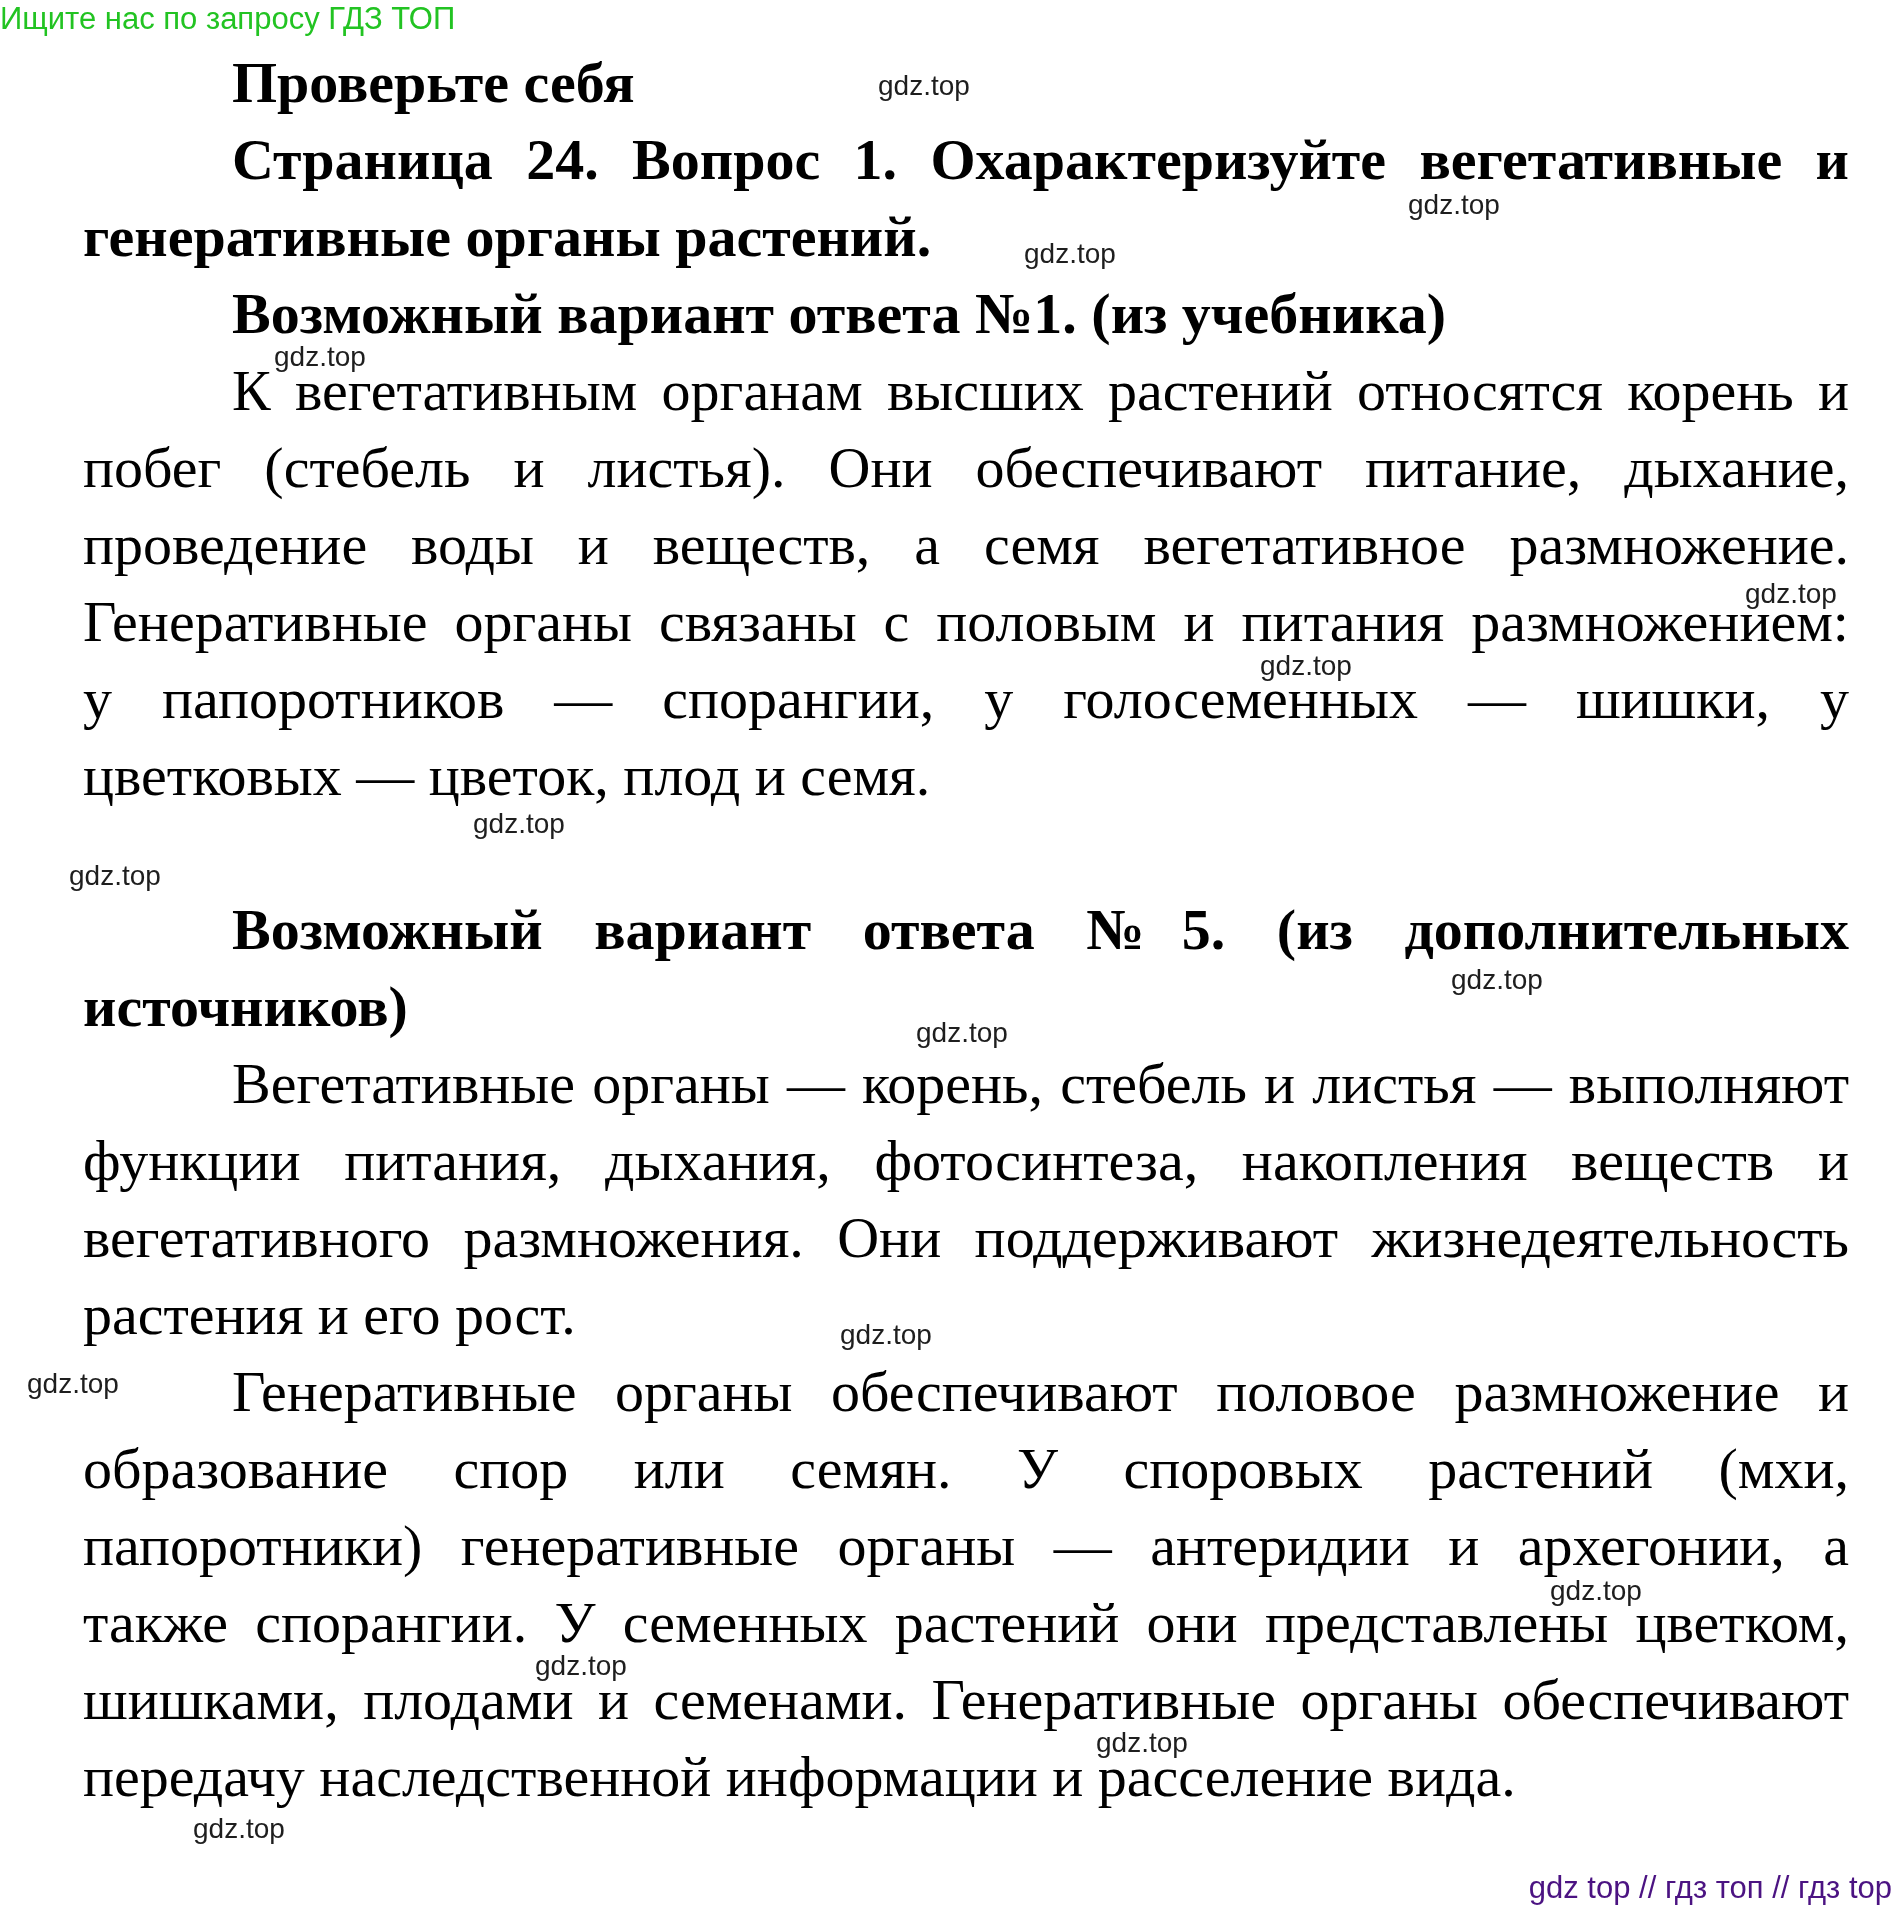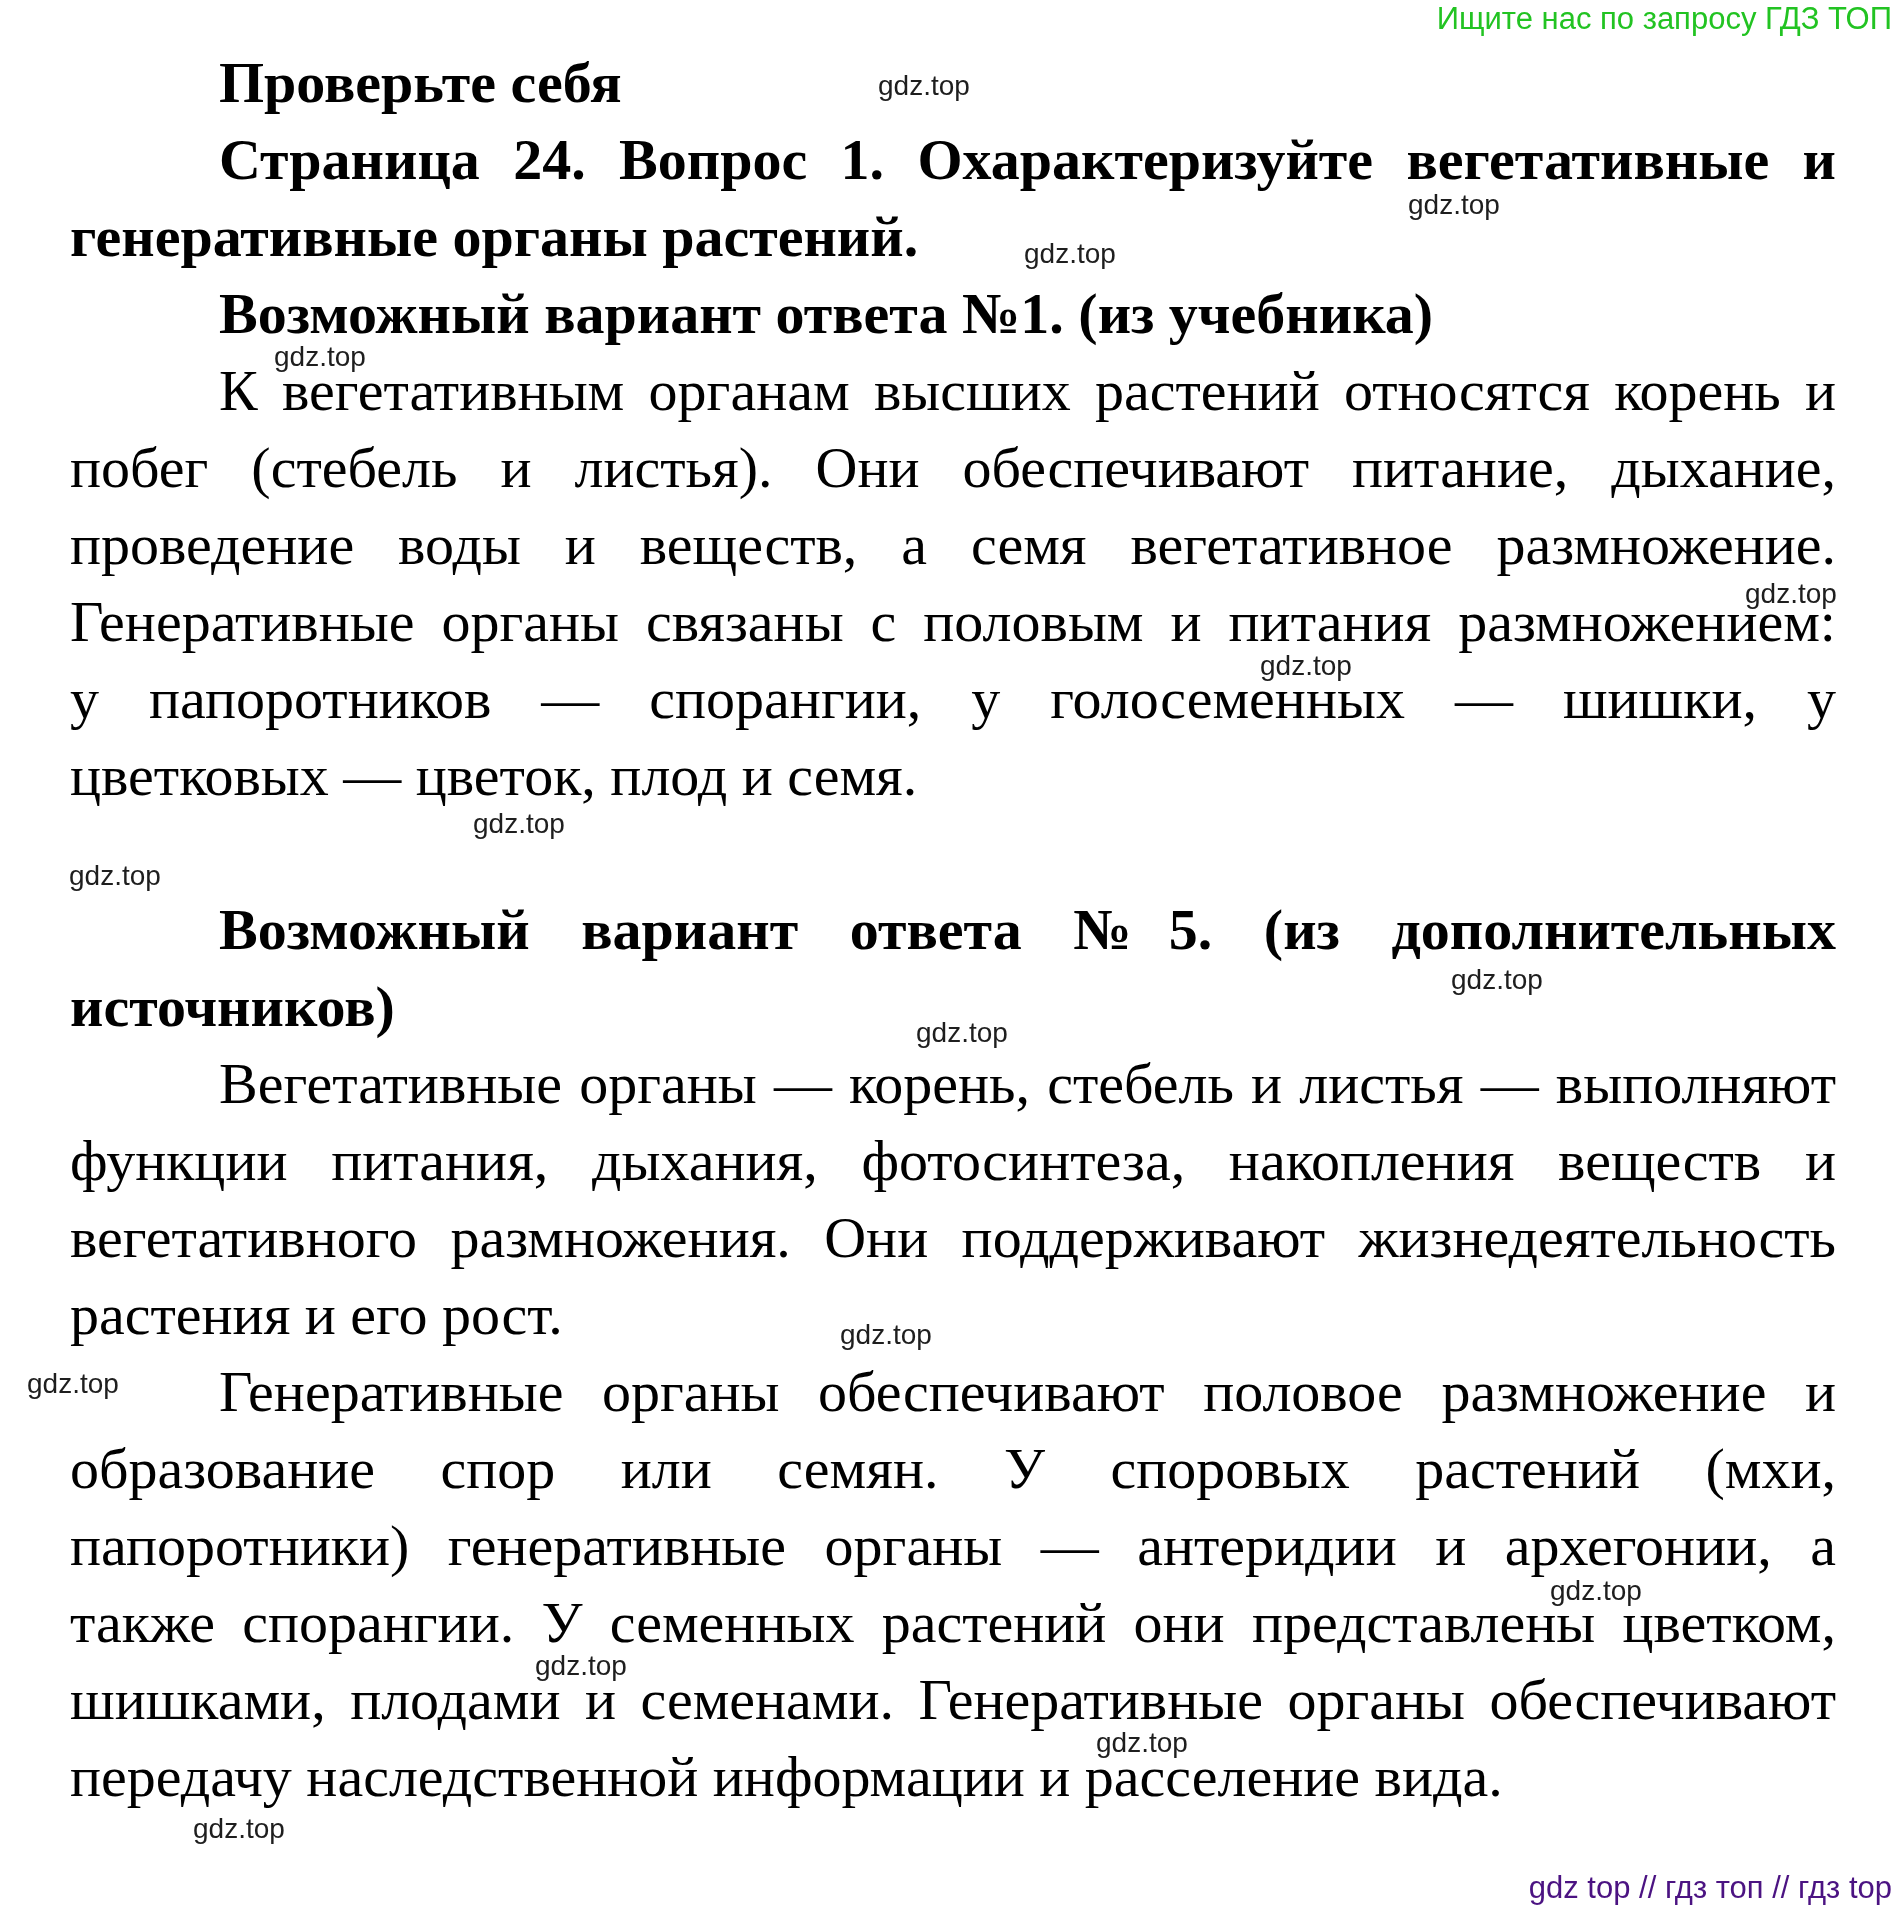--- a/index.html
+++ b/index.html
@@ -1,23 +1,23 @@
 <!DOCTYPE html>
 <html><head>
 <meta charset="utf-8">
 <style>
   html, body { margin: 0; padding: 0; background: #ffffff; }
   body { width: 1892px; height: 1911px; position: relative; overflow: hidden; }
   .top-banner {
     position: absolute; left: 0; top: 0; width: 1892px; height: 40px;
-    text-align: right; font-family: "Liberation Sans", sans-serif;
+    text-align: left; font-family: "Liberation Sans", sans-serif;
     font-size: 31px; line-height: 38px; color: #22c322;
   }
   .page {
-    position: absolute; left: 70px; top: 44px; width: 1766px;
+    position: absolute; left: 83px; top: 44px; width: 1766px;
     font-family: "Liberation Serif", serif; font-size: 58px; line-height: 77px; color: #000;
   }
   .line { height: 77px; white-space: nowrap; overflow: visible; }
   .j { text-align: justify; text-align-last: justify; white-space: normal; }
   .ind { padding-left: 149px; }
   .b { font-weight: bold; }
   .blank { height: 77px; }
   .wm {
     position: absolute; font-family: "Liberation Sans", sans-serif;
     font-size: 28px; line-height: 32px; color: #1e1e1e; white-space: nowrap;

